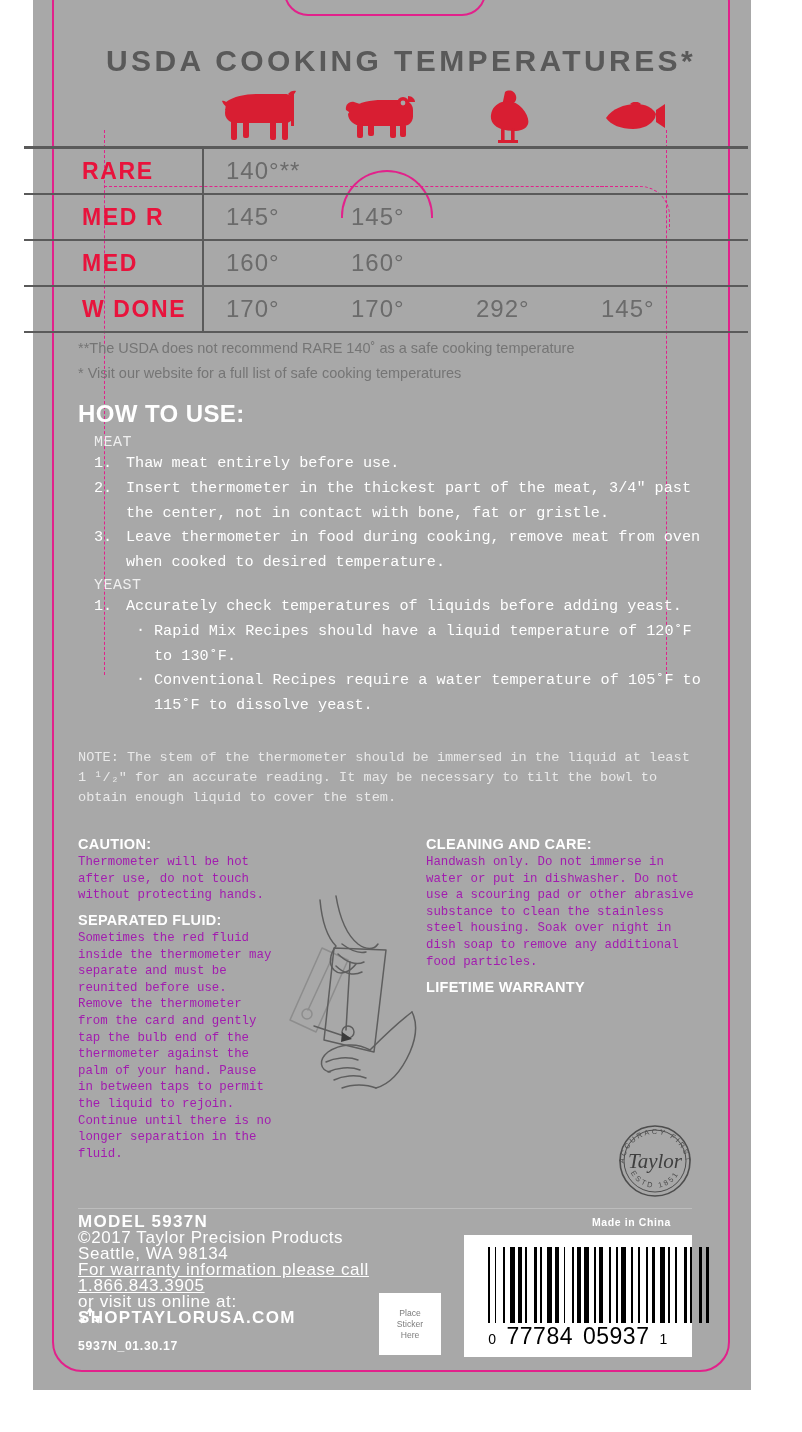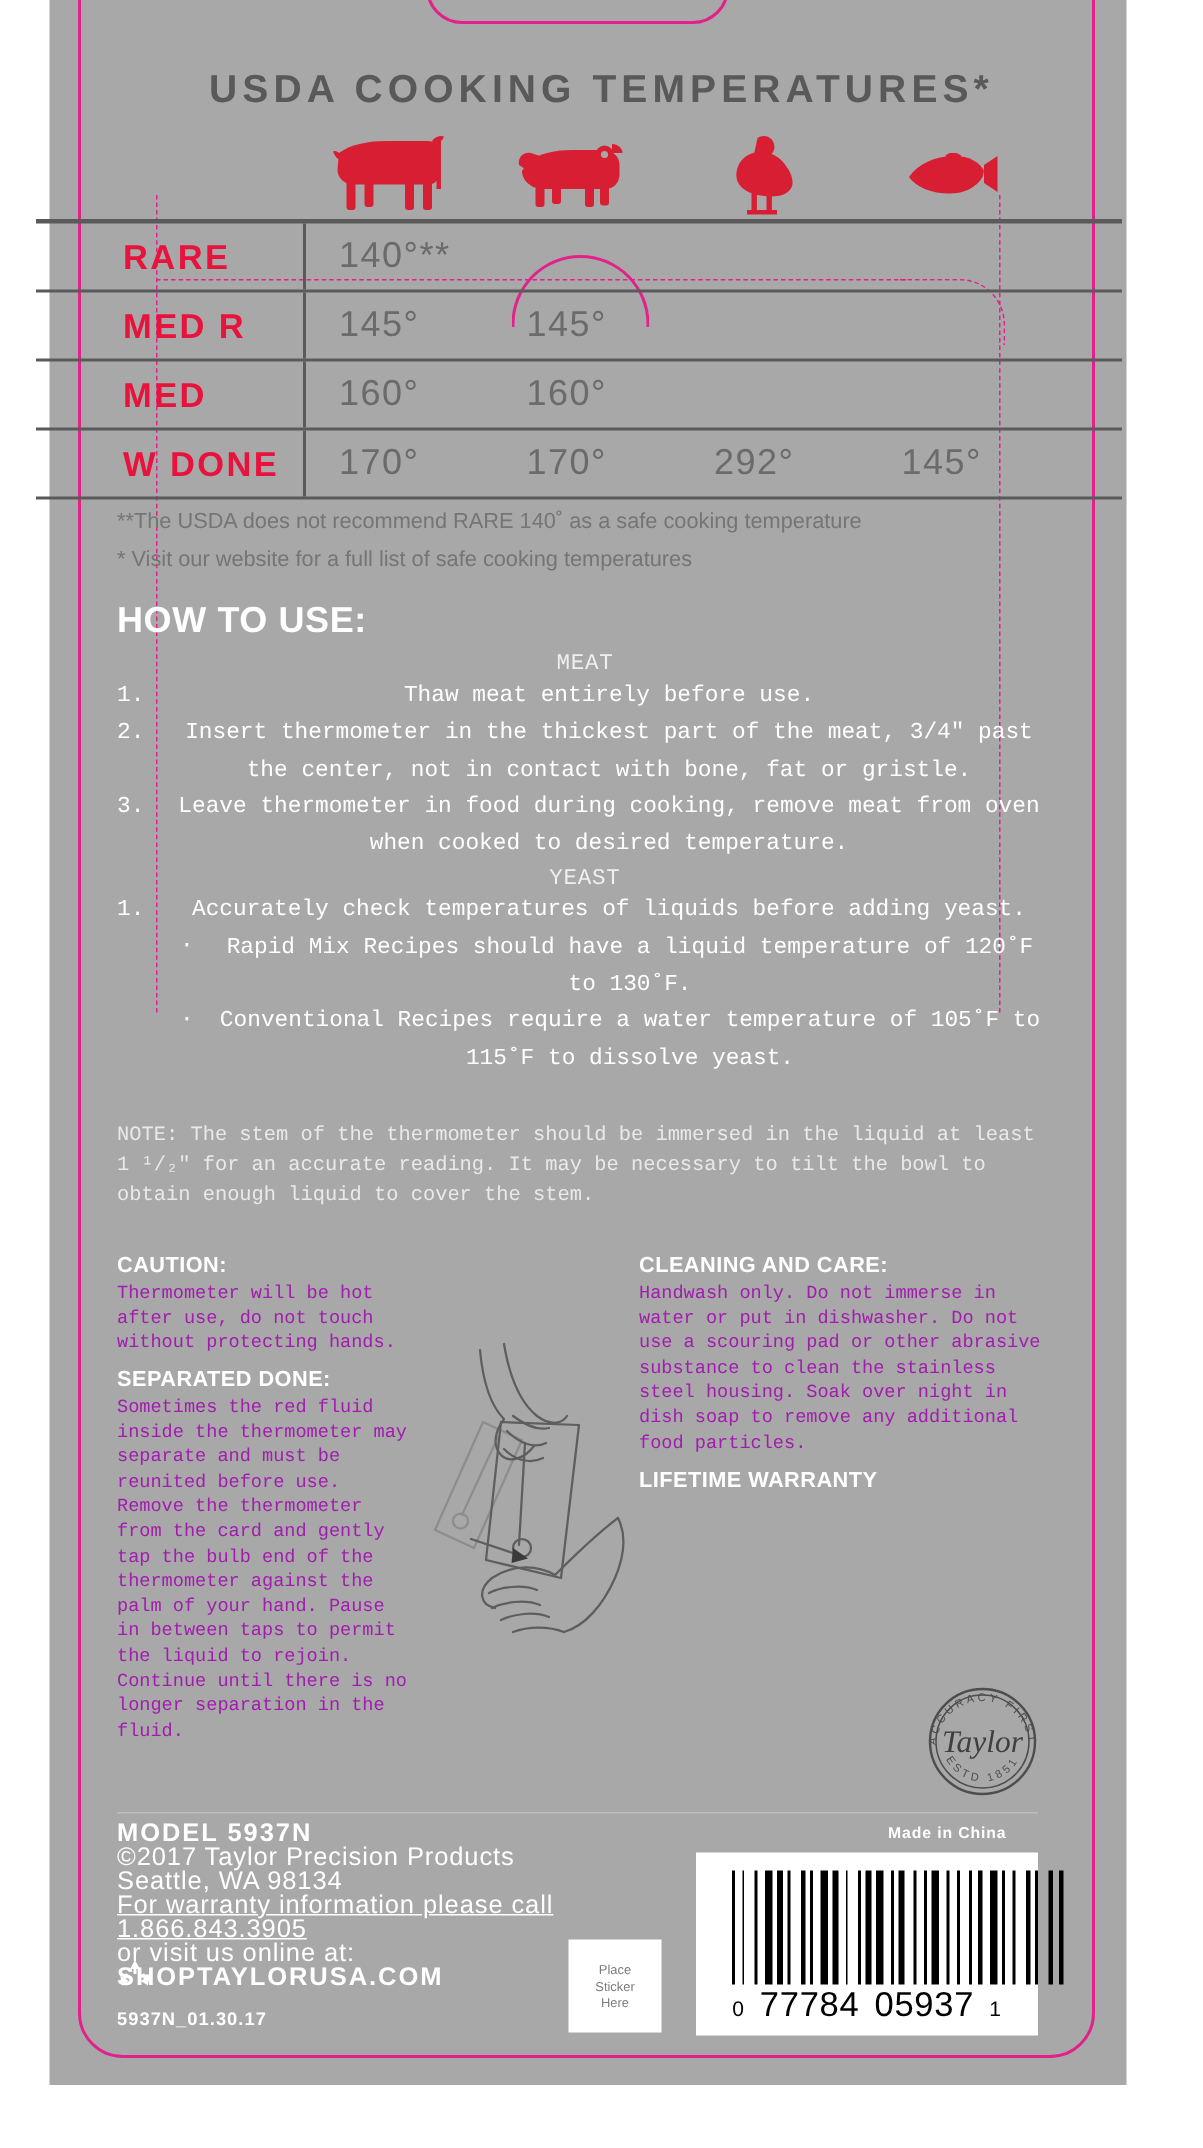--- a/index.html
+++ b/index.html
@@ -56,21 +56,21 @@
   }
   .dash-h{
     position:absolute;left:104px;top:186px;width:500px;height:0;
     border-top:1.5px dashed #e2218b;
   }
 
   
   .headline{
     position:absolute;left:0;top:44px;width:802px;
     text-align:center;
-    font-size:26px;letter-spacing:3.4px;font-weight:bold;
+    font-size:30px;letter-spacing:3.4px;font-weight:bold;
     color:#595959;
   }
   .animals{
     position:absolute;left:0;top:88px;width:802px;height:56px;
   }
   .animal{position:absolute;top:0;}
   .animal svg{display:block;}
 
   
   .temptable{
@@ -108,21 +108,21 @@
     color:#ffffff;font-size:24px;font-weight:bold;letter-spacing:0.4px;
   }
   .mono{font-family:"Liberation Mono", monospace;}
   .subhead{
     color:#efefef;font-size:15px;letter-spacing:0.5px;
   }
   .howto{
     position:absolute;left:78px;top:434px;width:624px;
     color:#ffffff;
   }
-  .howto .sec{margin:0 0 2px 0;text-align:center;}
+  .howto .sec{margin:0 0 2px 16px;}
   .olist{list-style:none;margin:0;padding:0;}
   .olist li{
     position:relative;padding-left:32px;
     font-family:"Liberation Mono", monospace;
     font-size:15.2px;line-height:24.8px;color:#ffffff;
   }
   .olist li .num{position:absolute;left:0;top:0;}
   .blist{list-style:none;margin:0;padding:0 0 0 42px;}
   .blist li{
     position:relative;padding-left:18px;
@@ -343,21 +343,21 @@
   </div>
 
   <div class="note">NOTE: The stem of the thermometer should be immersed in the liquid at least 1 ¹/₂" for an accurate reading. It may be necessary to tilt the bowl to obtain enough liquid to cover the stem.</div>
 
   <div class="colL">
     <div class="cap">CAUTION:</div>
     <div class="body">Thermometer will be hot after use, do not touch without protecting hands.</div>
   </div>
 
   <div class="sep-fluid">
-    <div class="cap">SEPARATED DONE:</div>
+    <div class="cap">SEPARATED FLUID:</div>
     <div class="body">Sometimes the red fluid inside the thermometer may separate and must be reunited before use.  Remove the thermometer from the card and gently tap the bulb end of the thermometer against the palm of your hand. Pause in between taps to permit the liquid to rejoin. Continue until there is no longer separation in the fluid.</div>
   </div>
 
   <div class="colR">
     <div class="cap">CLEANING AND CARE:</div>
     <div class="body">Handwash only. Do not immerse in water or put in dishwasher. Do not use a scouring pad or other abrasive substance to clean the stainless steel housing.  Soak over night in dish soap to remove any additional food particles.</div>
   </div>
 
   <div class="warranty">
     <div class="cap">LIFETIME WARRANTY</div>

